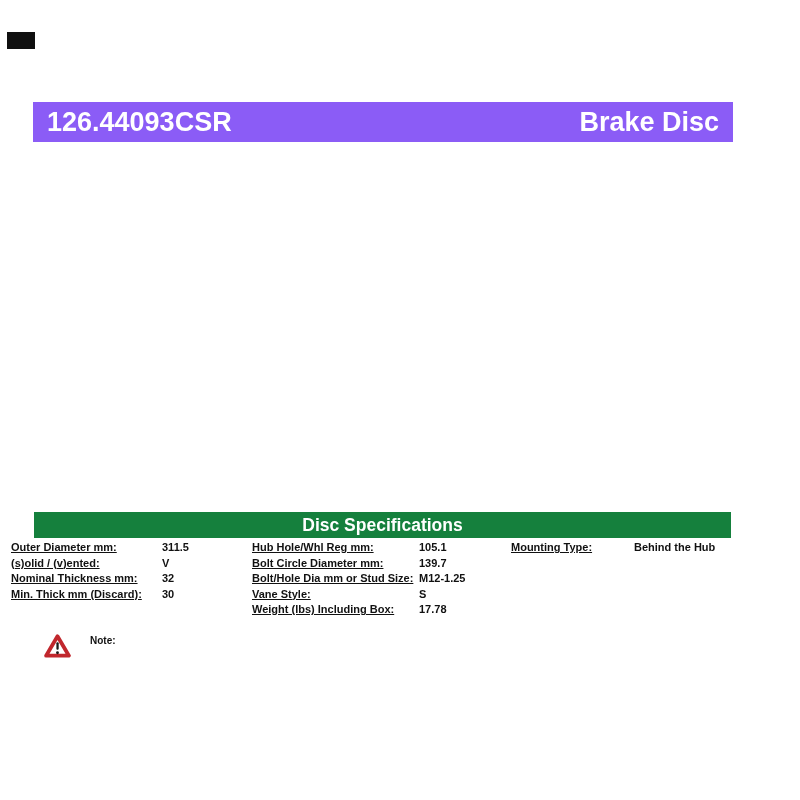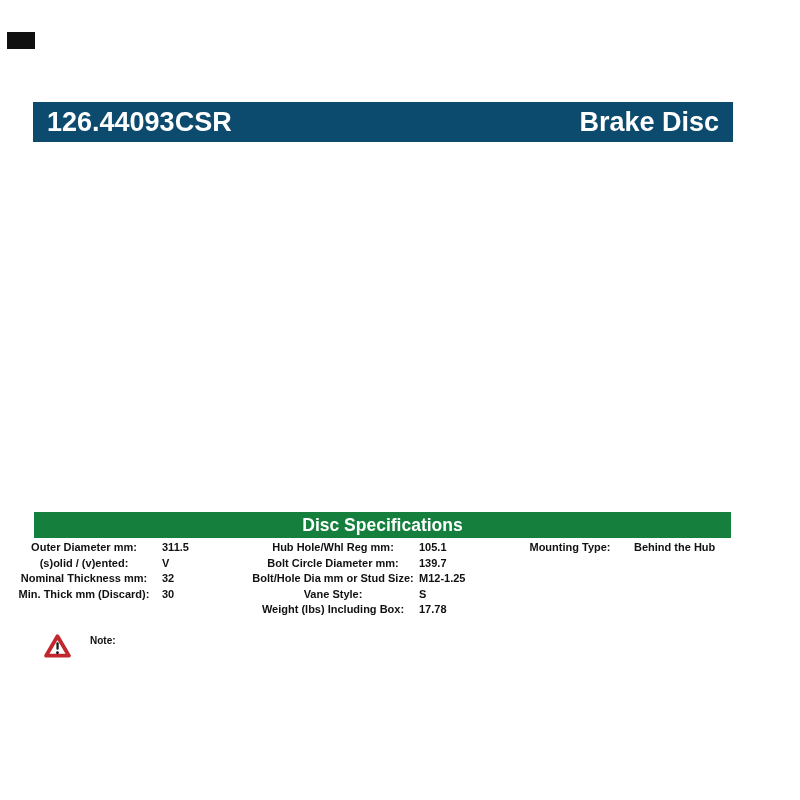--- a/index.html
+++ b/index.html
@@ -7,42 +7,42 @@
     width: 800px; height: 800px; position: relative; overflow: hidden;
     font-family: "Liberation Sans", "DejaVu Sans", sans-serif;
     -webkit-font-smoothing: antialiased;
   }
   .corner-marker {
     position: absolute; left: 7px; top: 32px; width: 28px; height: 17px;
     background: #101010;
   }
   .header-bar {
     position: absolute; left: 33px; top: 102px; width: 700px; height: 40px;
-    background: #0c4a6e; color: #ffffff;
+    background: #8b5cf6; color: #ffffff;
     display: flex; justify-content: space-between; align-items: center;
     padding: 0 14px; box-sizing: border-box;
   }
   .header-bar .part-number,
   .header-bar .product-type {
     font-size: 27px; font-weight: bold; letter-spacing: 0px; white-space: nowrap;
   }
   .spec-title-bar {
     position: absolute; left: 34px; top: 512px; width: 697px; height: 26px;
     background: #15803d; color: #ffffff;
     display: flex; justify-content: center; align-items: center;
   }
   .spec-title-bar .spec-title {
     font-size: 17.5px; font-weight: bold; white-space: nowrap;
   }
   .spec-col {
     position: absolute; top: 540px; color: #111111;
     font-size: 11px; font-weight: bold; line-height: 15.5px; white-space: nowrap;
   }
   .spec-col .spec-row { display: flex; }
-  .spec-col .spec-label { display: inline-block; text-align: center; }
+  .spec-col .spec-label { display: inline-block; text-align: left; text-decoration: underline; }
   .spec-col .spec-value { display: inline-block; margin-left: 5px; text-align: left; }
   .col-1 { left: 11px; }
   .col-1 .spec-label { width: 146px; }
   .col-2 { left: 252px; }
   .col-2 .spec-label { width: 162px; }
   .col-3 { left: 511px; }
   .col-3 .spec-label { width: 118px; }
   .note-area { position: absolute; left: 44px; top: 631px; }
   .warning-icon { position: absolute; left: 0; top: 1px; width: 27px; height: 28px; }
   .note-label {

